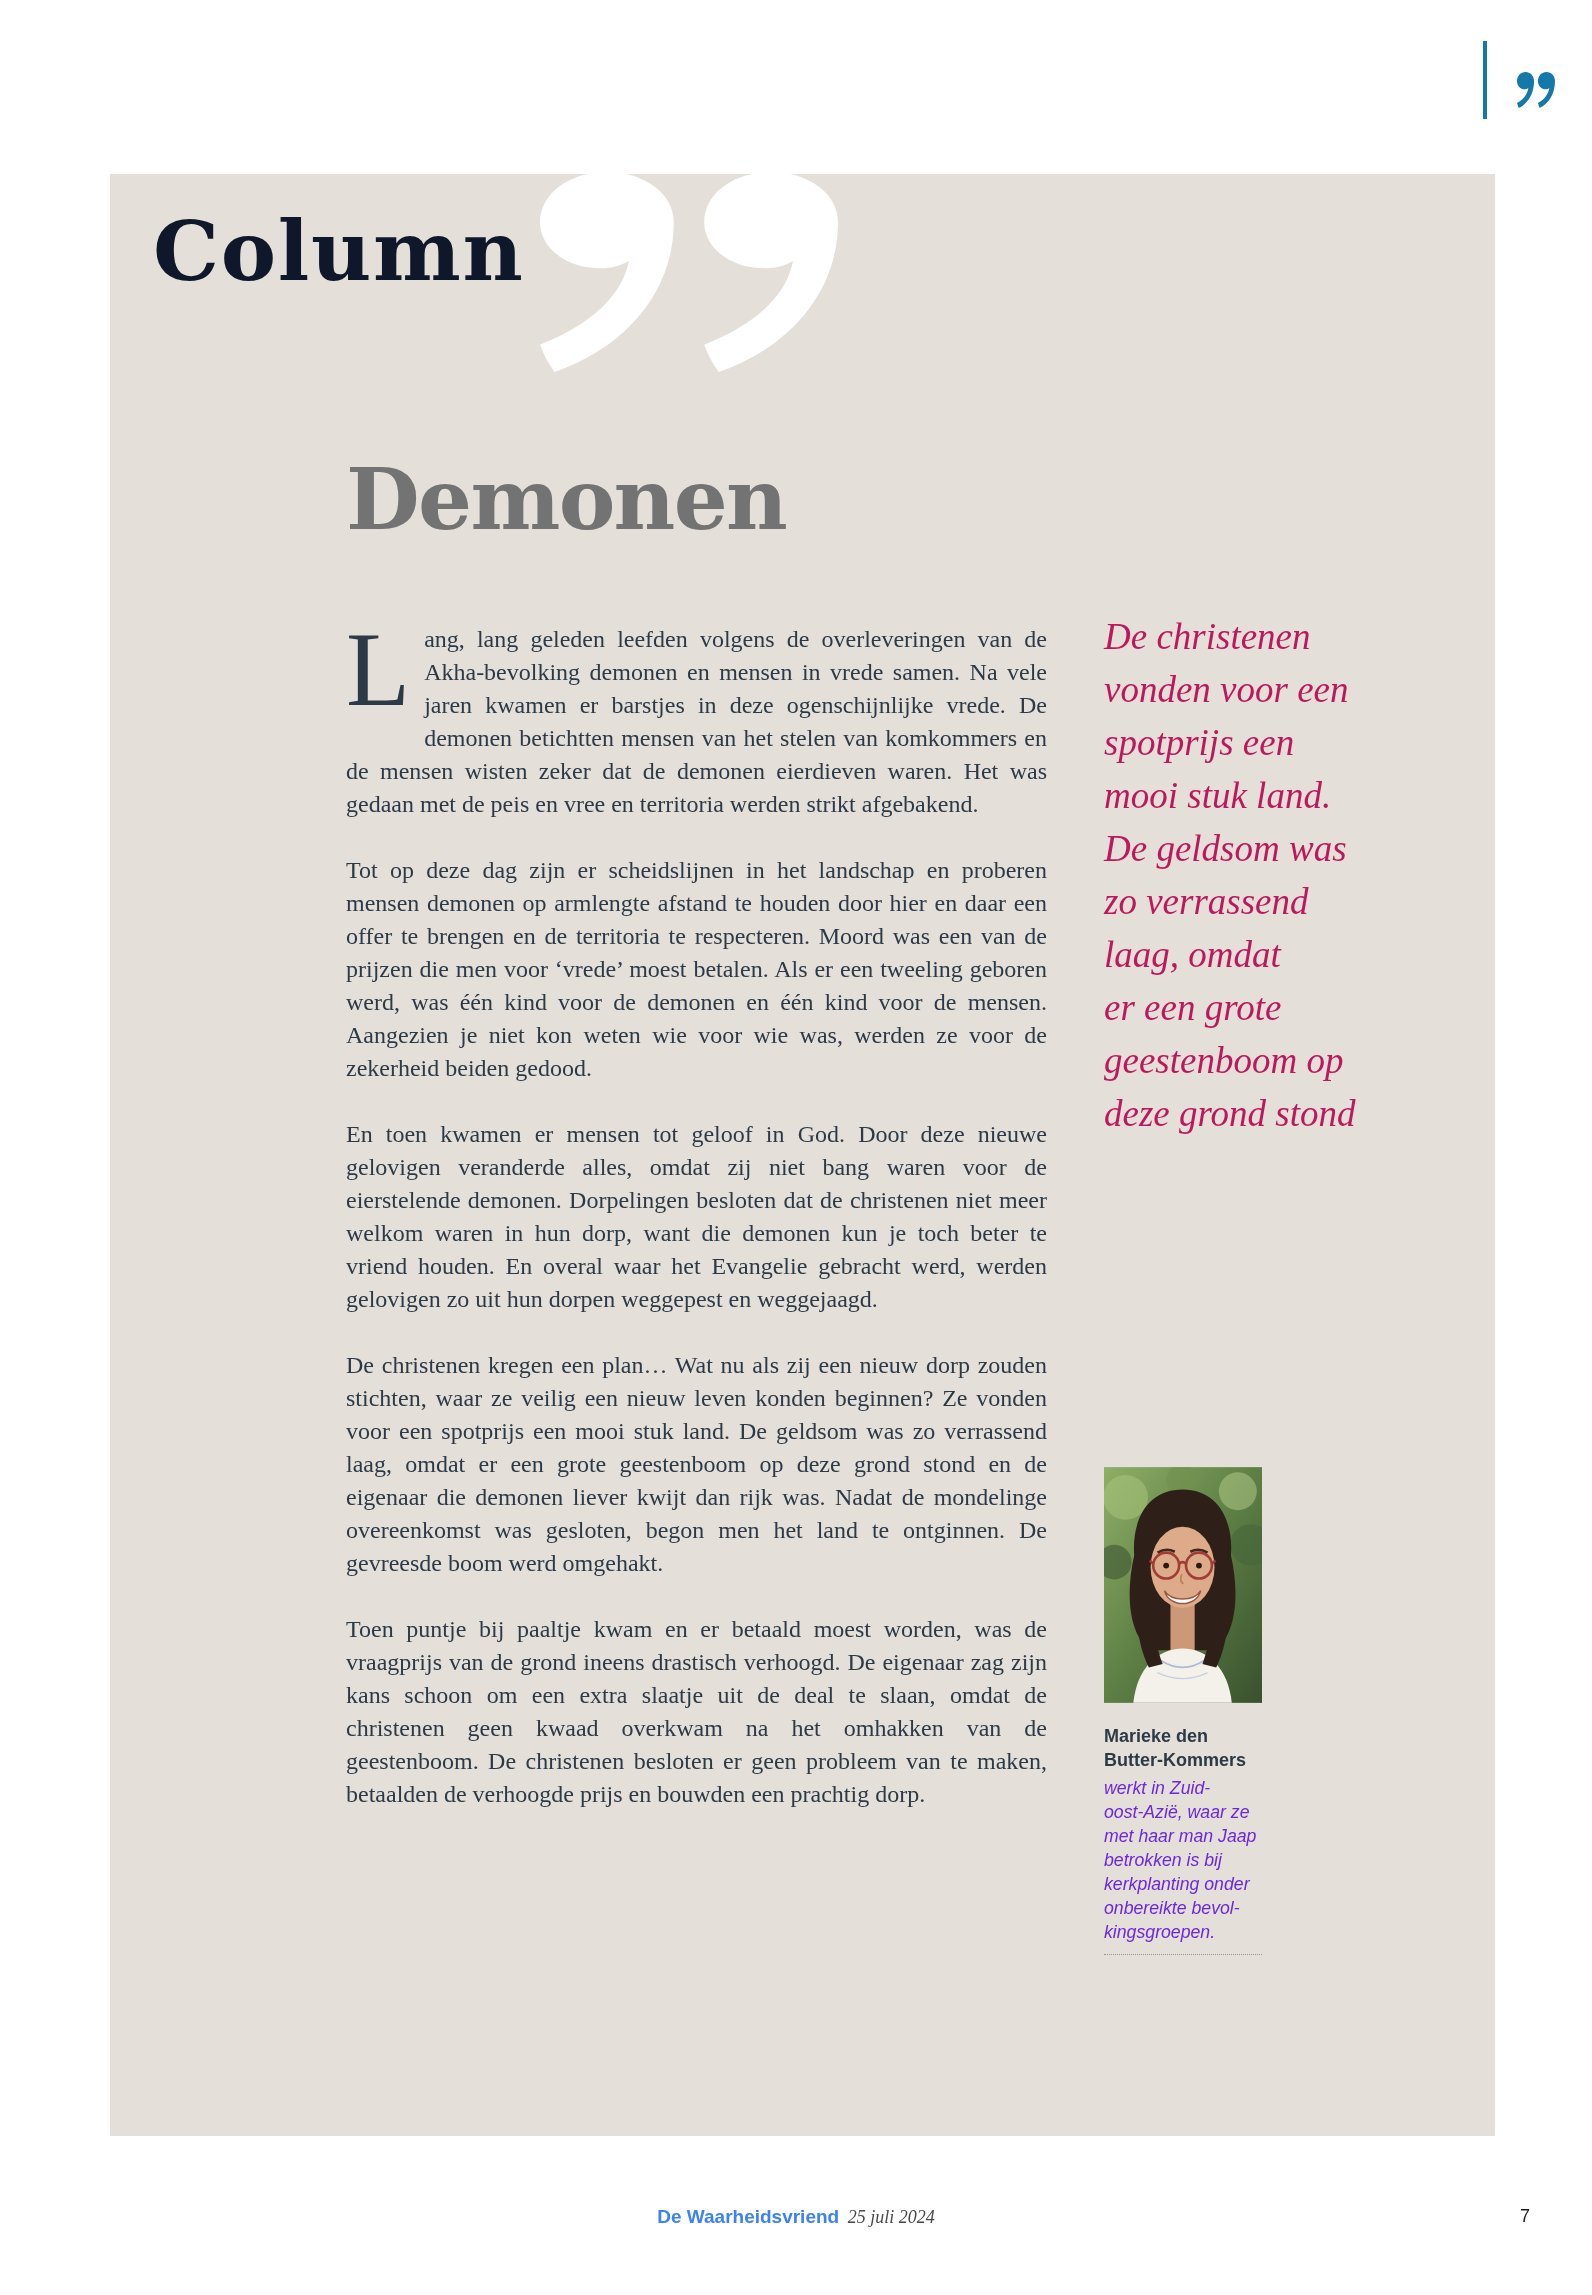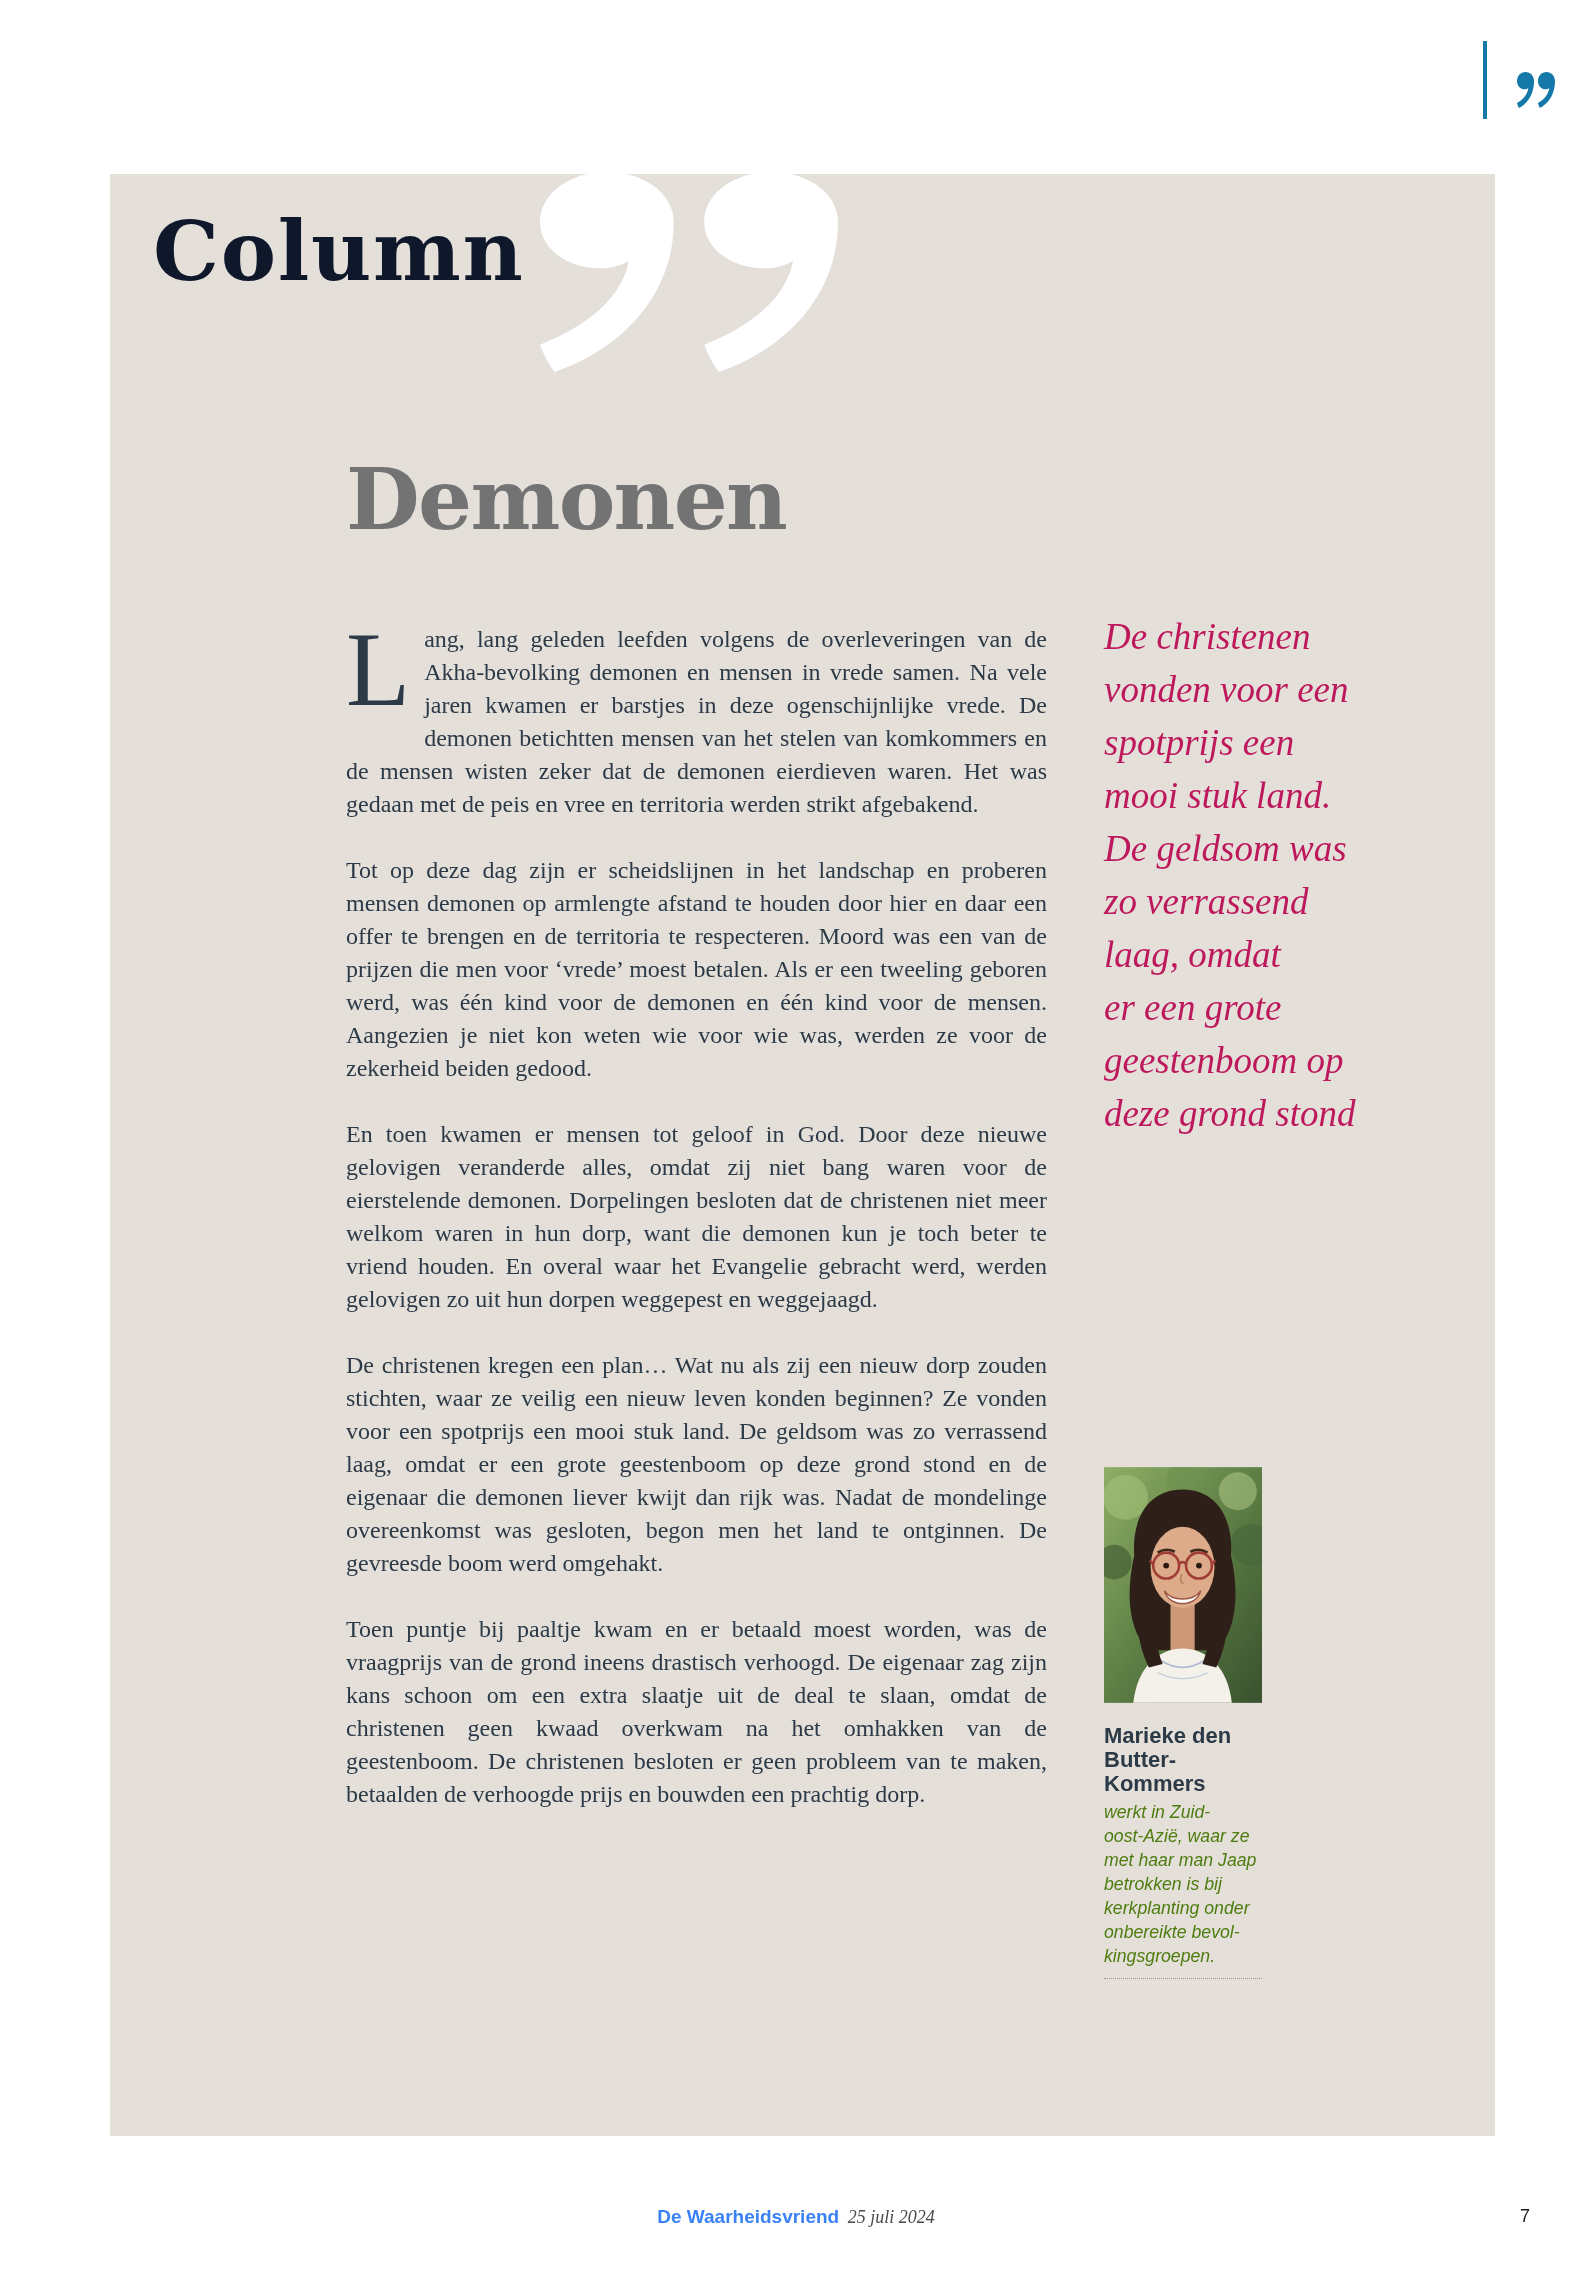--- a/index.html
+++ b/index.html
@@ -45,25 +45,25 @@
   .pullquote {
     position: absolute; left: 994px; top: 436px; width: 311px;
     font-style: italic; font-size: 37px; line-height: 53px;
     color: #be185d; white-space: pre-line;
   }
 
   .author-fig { position: absolute; left: 994px; top: 1293px; width: 158px; margin: 0; }
   .author-photo { display: block; width: 158px; height: 236px; }
   .author-name {
     margin-top: 21px; font-family: "Liberation Sans", sans-serif; font-weight: bold;
-    font-size: 22px; line-height: 24px; color: #2c3a47; white-space: pre-line;
+    font-size: 18px; line-height: 24px; color: #2c3a47; white-space: pre-line;
   }
   .author-bio {
     margin-top: 3.5px; font-family: "Liberation Sans", sans-serif; font-style: italic;
-    font-size: 17.7px; line-height: 24px; color: #4d7c0f; white-space: pre-line;
+    font-size: 17.7px; line-height: 24px; color: #6d28d9; white-space: pre-line;
   }
   .dotted-rule { margin-top: 10.4px; width: 158px; height: 0; border-top: 1.7px dotted #9a958e; }
 
   .footer { position: absolute; left: 0; top: 2206px; width: 100%; }
   .footer-center { text-align: center; }
   .footer-mag { font-family: "Liberation Sans", sans-serif; font-weight: bold; font-size: 19px; color: #3b82f6; }
   .footer-date { font-family: "Liberation Serif", serif; font-style: italic; font-size: 18px; color: #4a4a4a; margin-left: 8.6px; }
   .page-number { position: absolute; right: 62px; top: 0; font-family: "Liberation Sans", sans-serif; font-size: 18px; color: #1d1d1b; }
 </style>
 </head>

